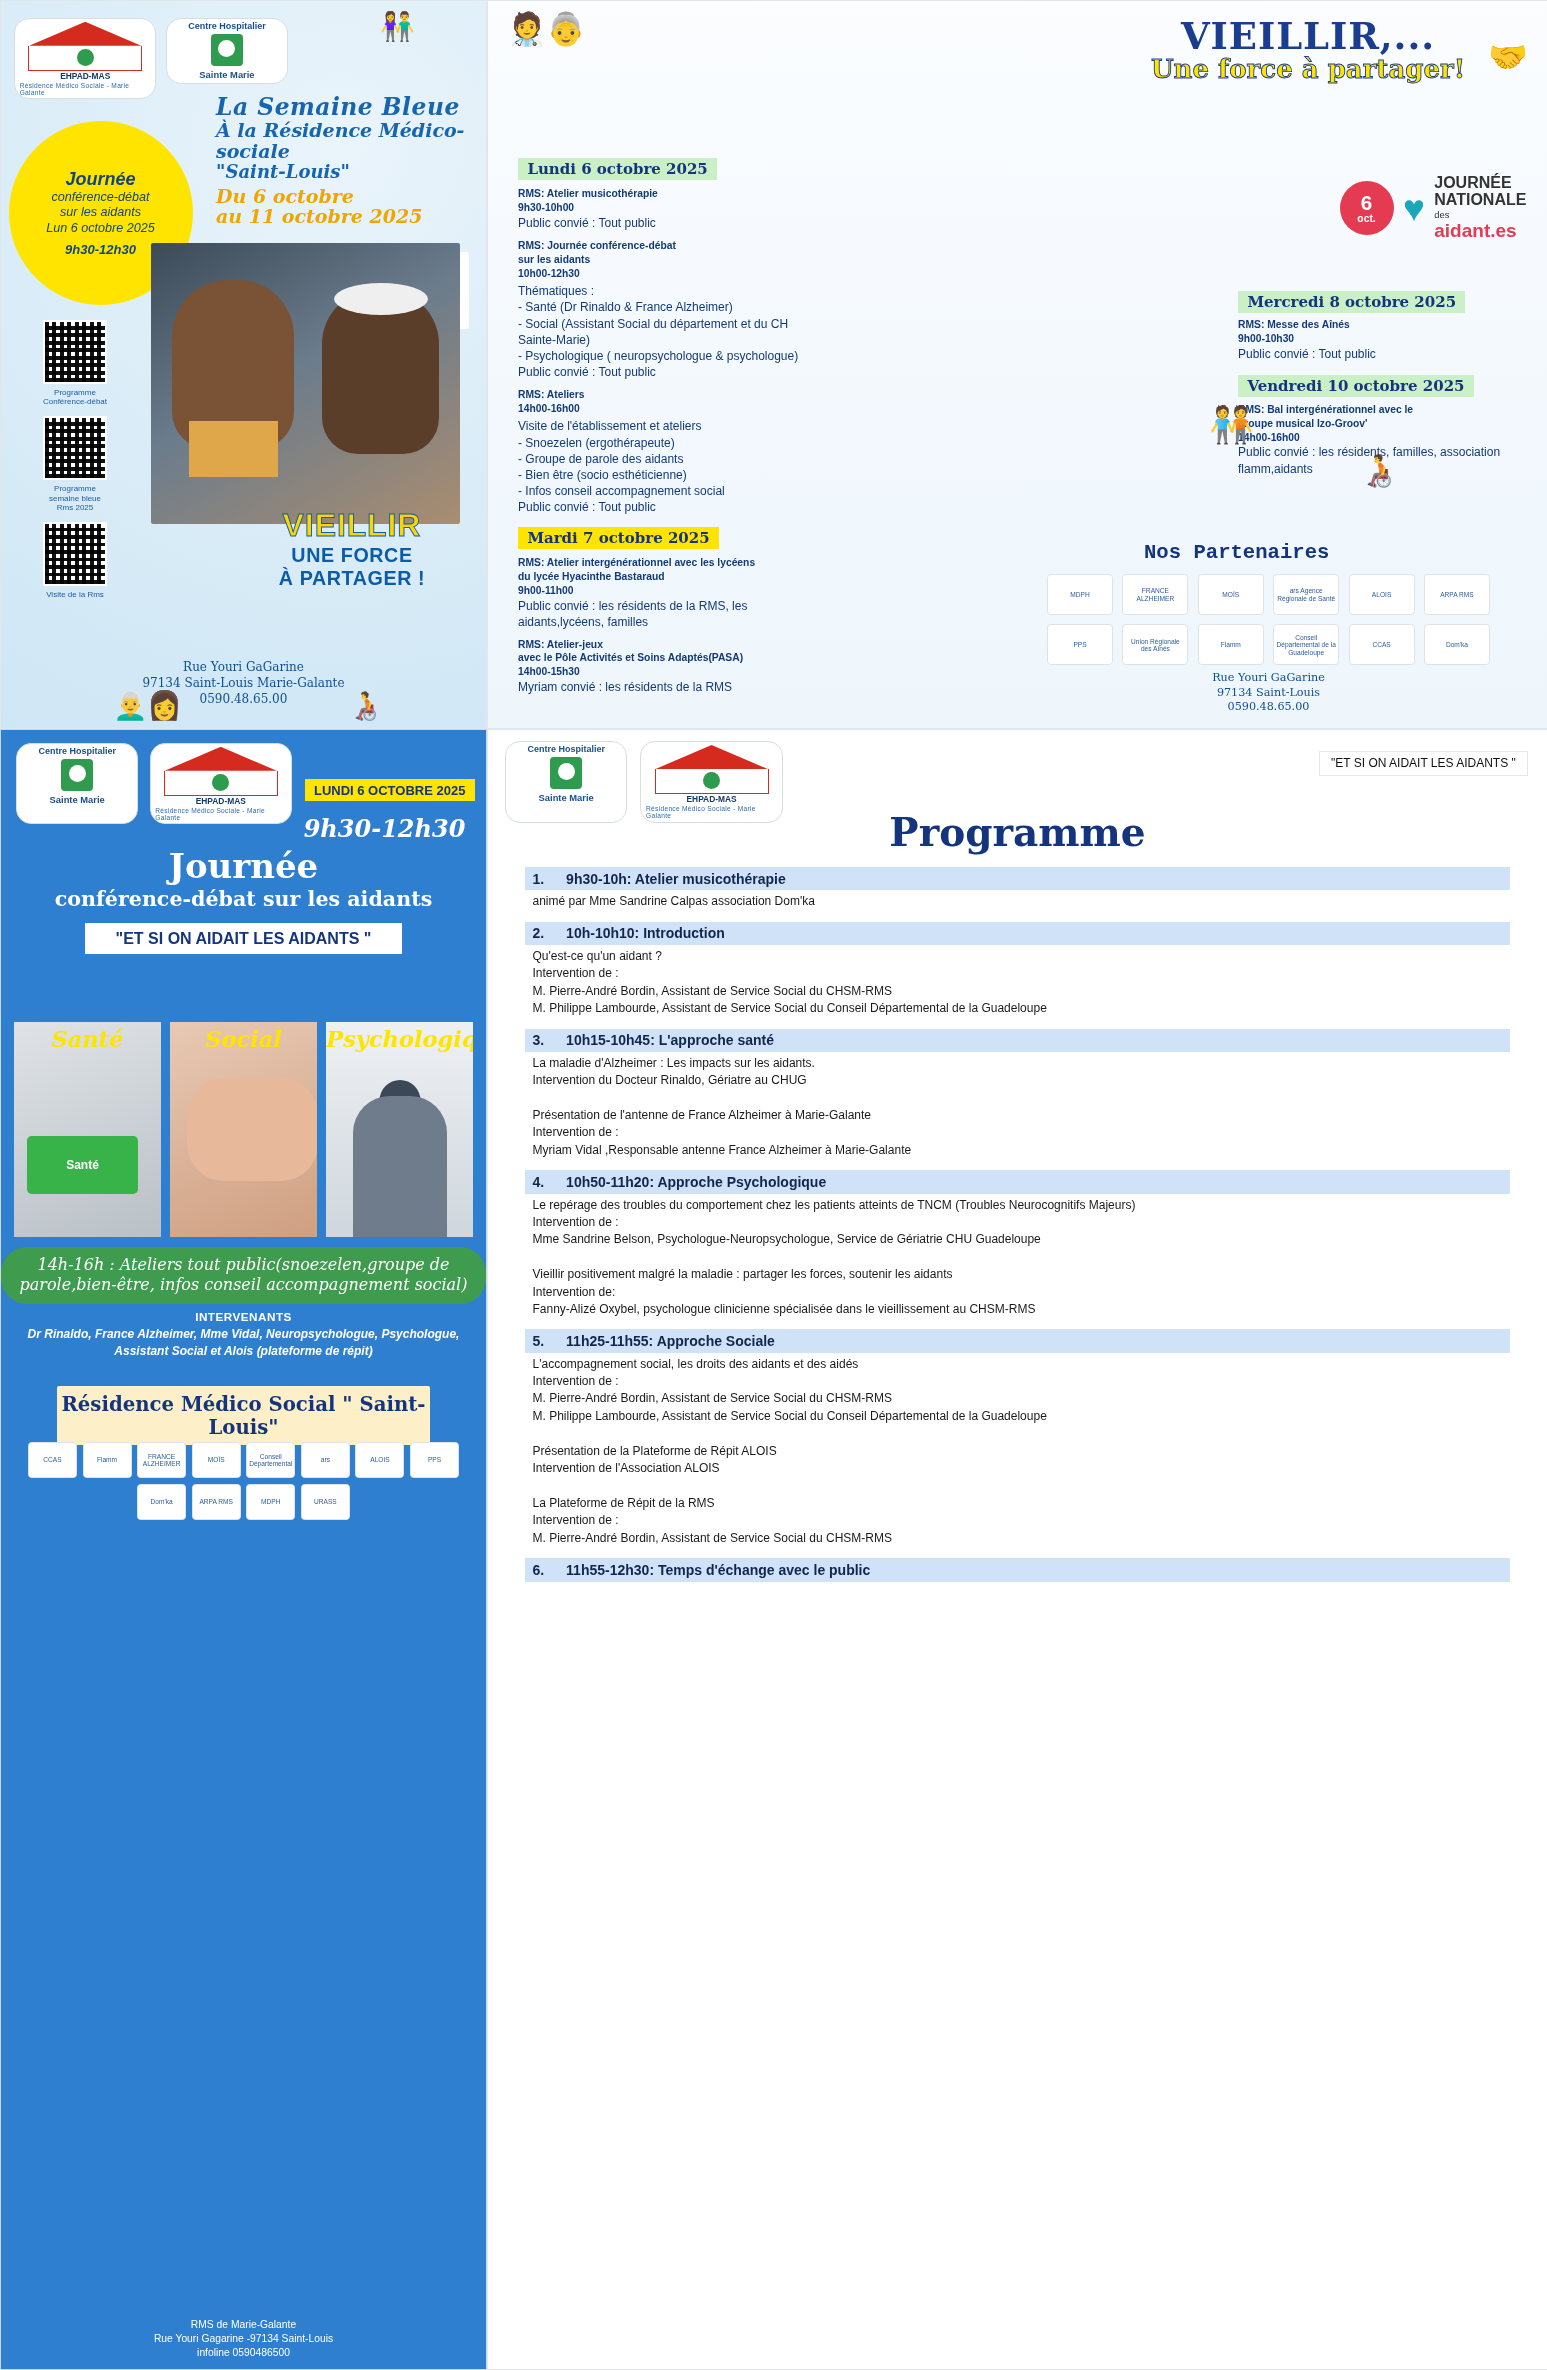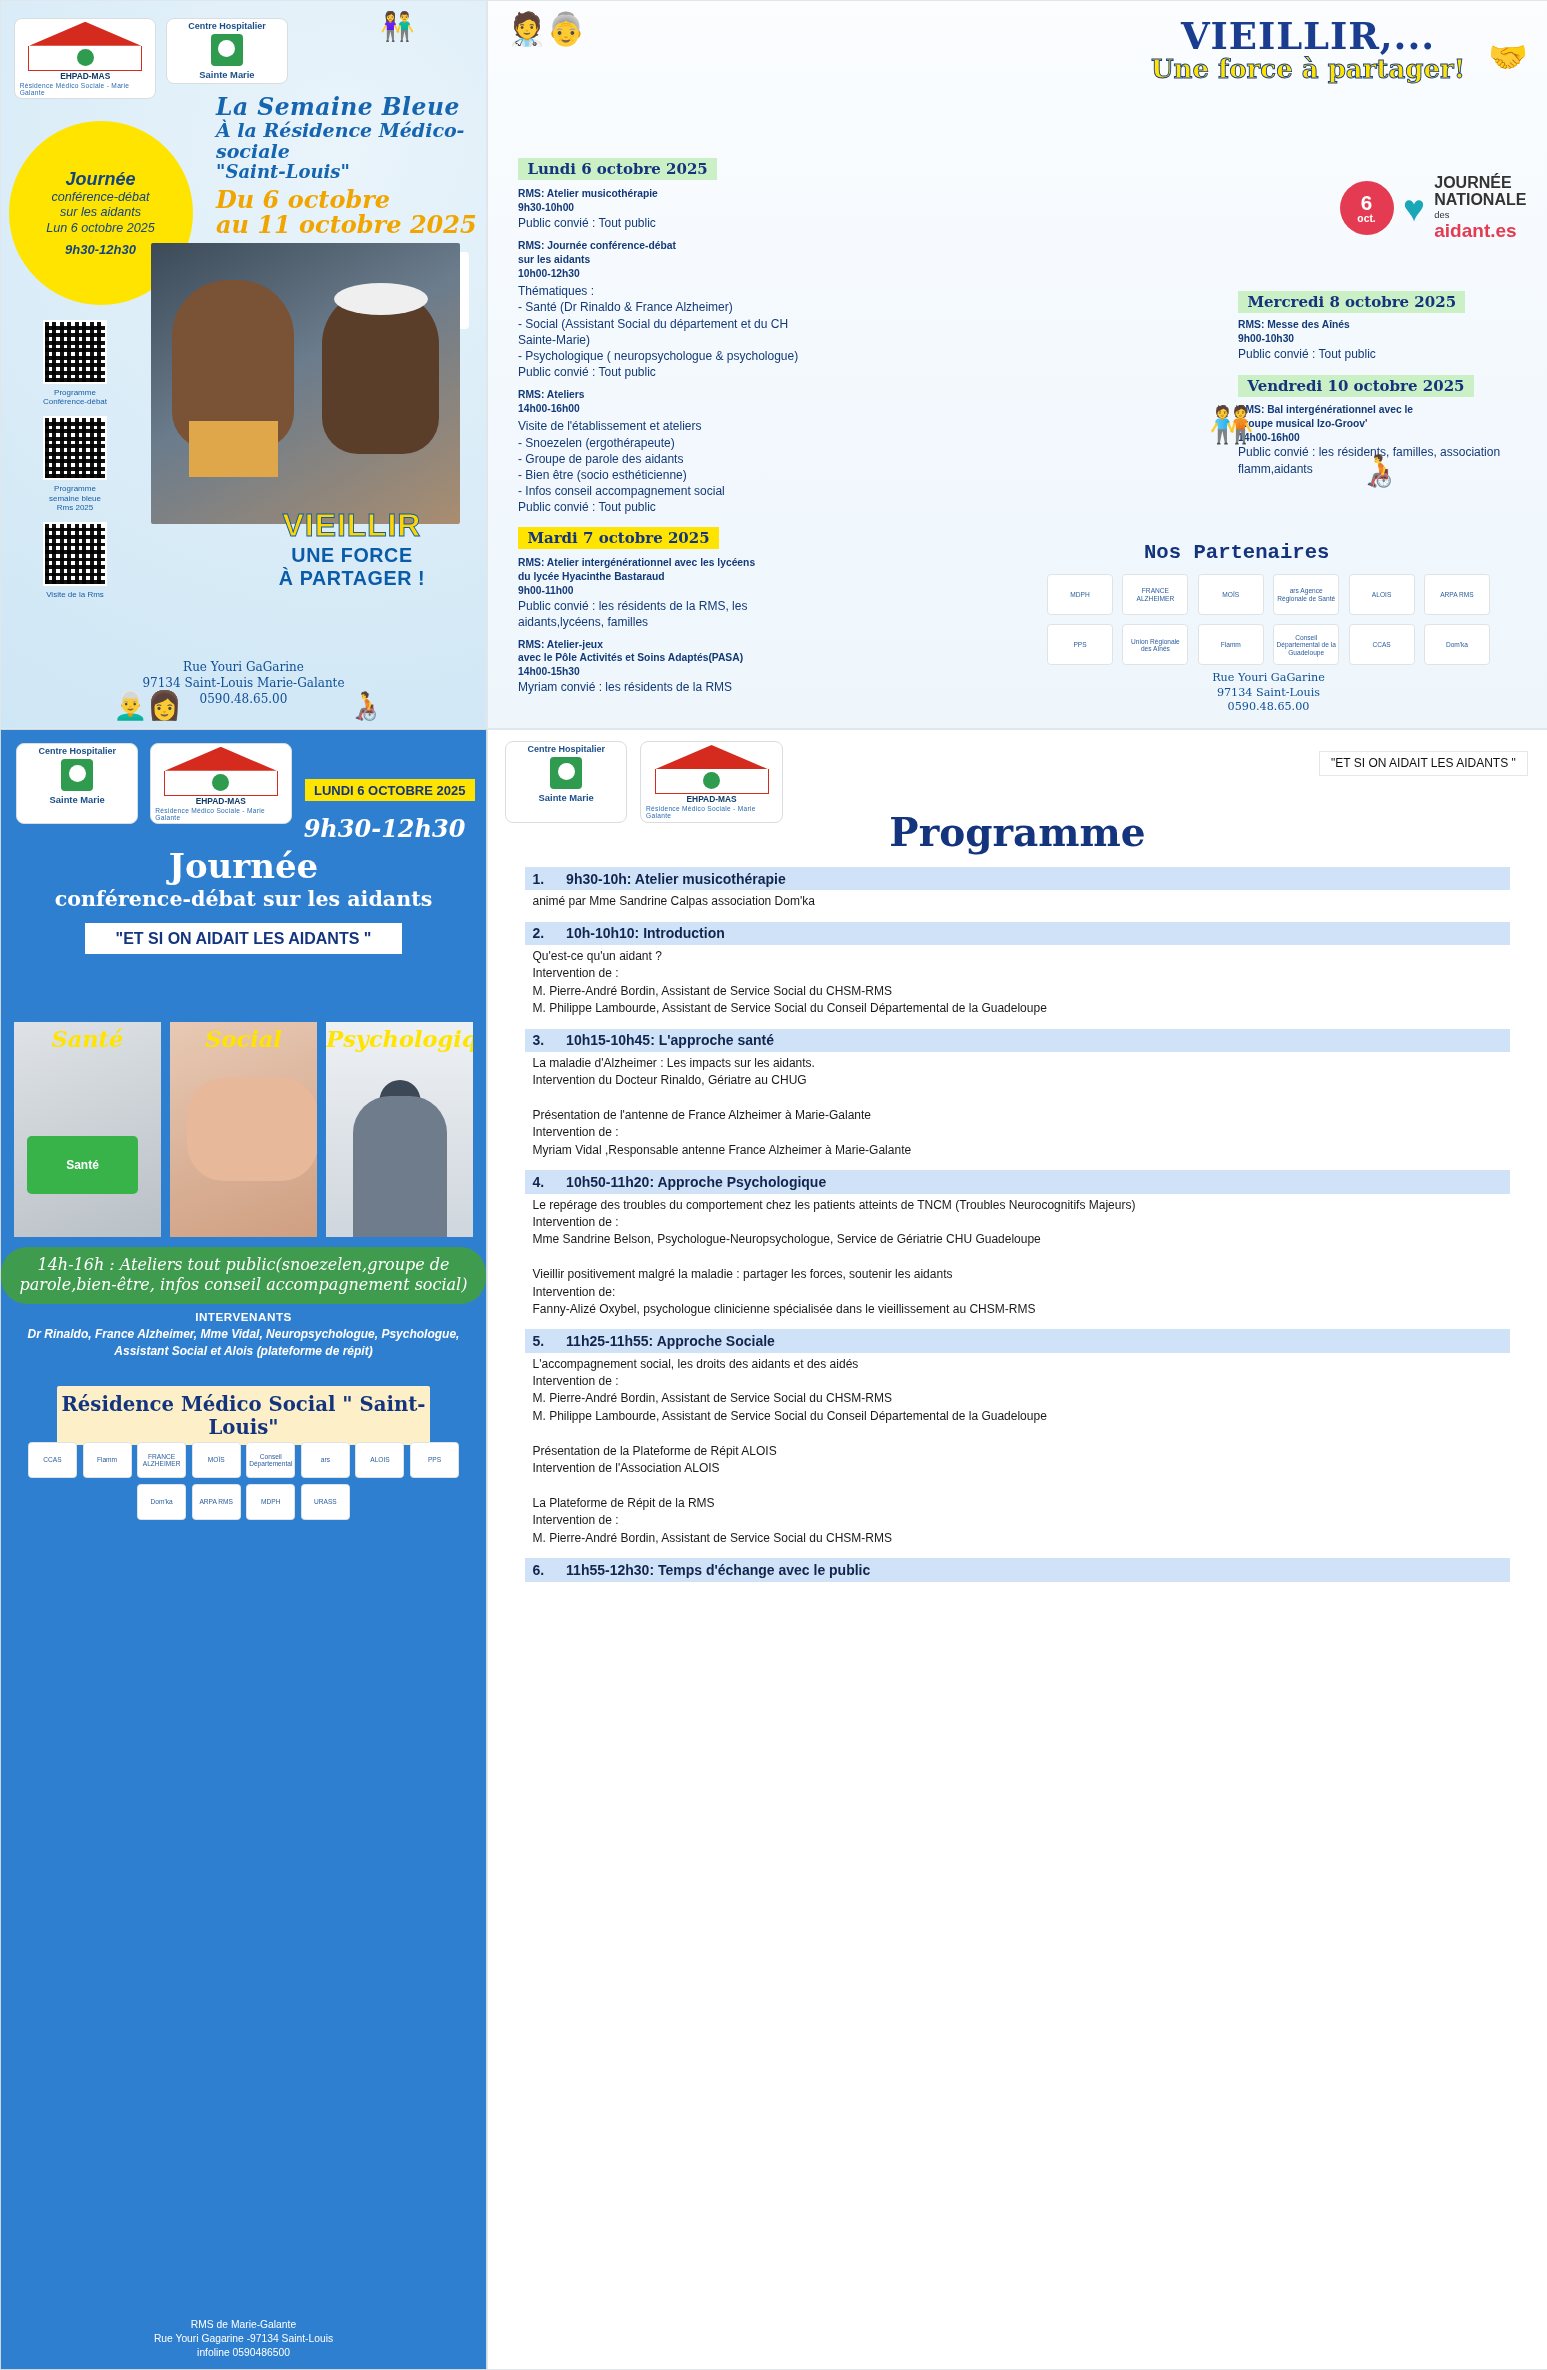--- a/index.html
+++ b/index.html
@@ -5,39 +5,39 @@
   html,body{margin:0;padding:0;background:#ffffff;}
   body{width:1548px;height:2370px;font-family:"Liberation Sans",sans-serif;position:relative;overflow:hidden;}
   .grid{position:absolute;inset:0;display:grid;grid-template-columns:487px 1061px;grid-template-rows:729px 1641px;}
   .panel{position:relative;overflow:hidden;}
 
   
   #p1{grid-column:1;grid-row:1;background:
       radial-gradient(circle at 70% 20%, #eaf4fb 0%, #ddeef8 40%, #cfe6f5 100%);
       border:0.9px solid #dfe7ec;}
   #p1 .logos{position:absolute;top:17px;left:13px;display:flex;gap:9.4px;align-items:flex-start;}
-  .logo-box{background:#fff;border:0.9px solid #d8dde0;border-radius:8px;padding:2.8px 4.7px;display:flex;flex-direction:column;align-items:center;}
+  .logo-box{background:#fff;border:0.9px solid #d8dde0;border-radius:15px;padding:2.8px 4.7px;display:flex;flex-direction:column;align-items:center;}
   .logo-ehpad{width:131px;}
   .logo-ehpad .roof{width:112px;height:24px;background:#d52b1e;clip-path:polygon(50% 0,100% 100%,0 100%);position:relative;}
   .logo-ehpad .roof:after{content:"";position:absolute;left:50%;top:5.6px;transform:translateX(-50%);width:0;height:0;}
   .logo-ehpad .body{width:112px;height:24px;background:#fff;border:0.9px solid #d52b1e;border-top:none;display:flex;align-items:center;justify-content:center;}
   .tree{width:17px;height:17px;border-radius:50%;background:#2e9b4e;}
   .logo-ehpad .cap{font-size:6.6px;color:#2b6cb0;letter-spacing:0.3px;margin-top:0.9px;}
   .logo-ehpad .name{font-size:8.4px;font-weight:bold;color:#123a66;}
   .logo-ch{width:111px;background:#fff;}
   .logo-ch .top{font-size:9px;font-weight:bold;color:#1b4f8a;text-align:center;line-height:1.05;}
   .logo-ch .sq{width:32px;height:32px;background:#2e9b4e;border-radius:3.7px;margin:2.8px auto;position:relative;}
   .logo-ch .sq:after{content:"";position:absolute;left:7.5px;top:5.6px;width:17px;height:17px;border-radius:50%;background:#fff;}
   .logo-ch .bot{font-size:9.4px;font-weight:bold;color:#1b4f8a;text-align:center;}
 
   #p1 .title{position:absolute;top:94px;left:215px;width:262px;text-align:left;color:#0a5ca8;font-family:"DejaVu Serif",serif;}
   #p1 .title .l1{font-size:23.4px;font-weight:bold;font-style:italic;color:#1565b0;line-height:1.06;letter-spacing:0.5px;}
   #p1 .title .l2{font-size:19px;font-weight:bold;font-style:italic;color:#1565b0;line-height:1.1;}
   #p1 .title .l3{font-size:18px;font-weight:bold;font-style:italic;color:#1565b0;line-height:1.1;}
-  #p1 .title .l4{font-size:24px;font-style:italic;color:#f0a500;font-weight:bold;margin-top:5.6px;line-height:1.05;}
+  #p1 .title .l4{font-size:19px;font-style:italic;color:#f0a500;font-weight:bold;margin-top:5.6px;line-height:1.05;}
 
   #p1 .circle{position:absolute;left:7.5px;top:120px;width:184px;height:184px;border-radius:50%;background:#ffe400;display:flex;flex-direction:column;align-items:center;justify-content:center;text-align:center;color:#14457e;}
   #p1 .circle .c1{font-size:18px;font-weight:bold;font-style:italic;}
   #p1 .circle .c2{font-size:12.6px;font-style:italic;line-height:1.25;}
   #p1 .circle .c3{font-size:13px;font-style:italic;font-weight:bold;margin-top:5.6px;}
 
   #p1 .sb-logo{position:absolute;right:17px;top:251px;width:86px;background:#fff;border-radius:3.7px;padding:5.6px 3.7px;text-align:center;}
   #p1 .sb-logo .t{font-size:12px;font-weight:bold;color:#1b6ec2;line-height:1.05;}
   #p1 .sb-logo .s{font-size:6px;color:#4b8fd0;margin-top:3.7px;}
   .sb-people{font-size:15px;color:#2aa9e0;}

